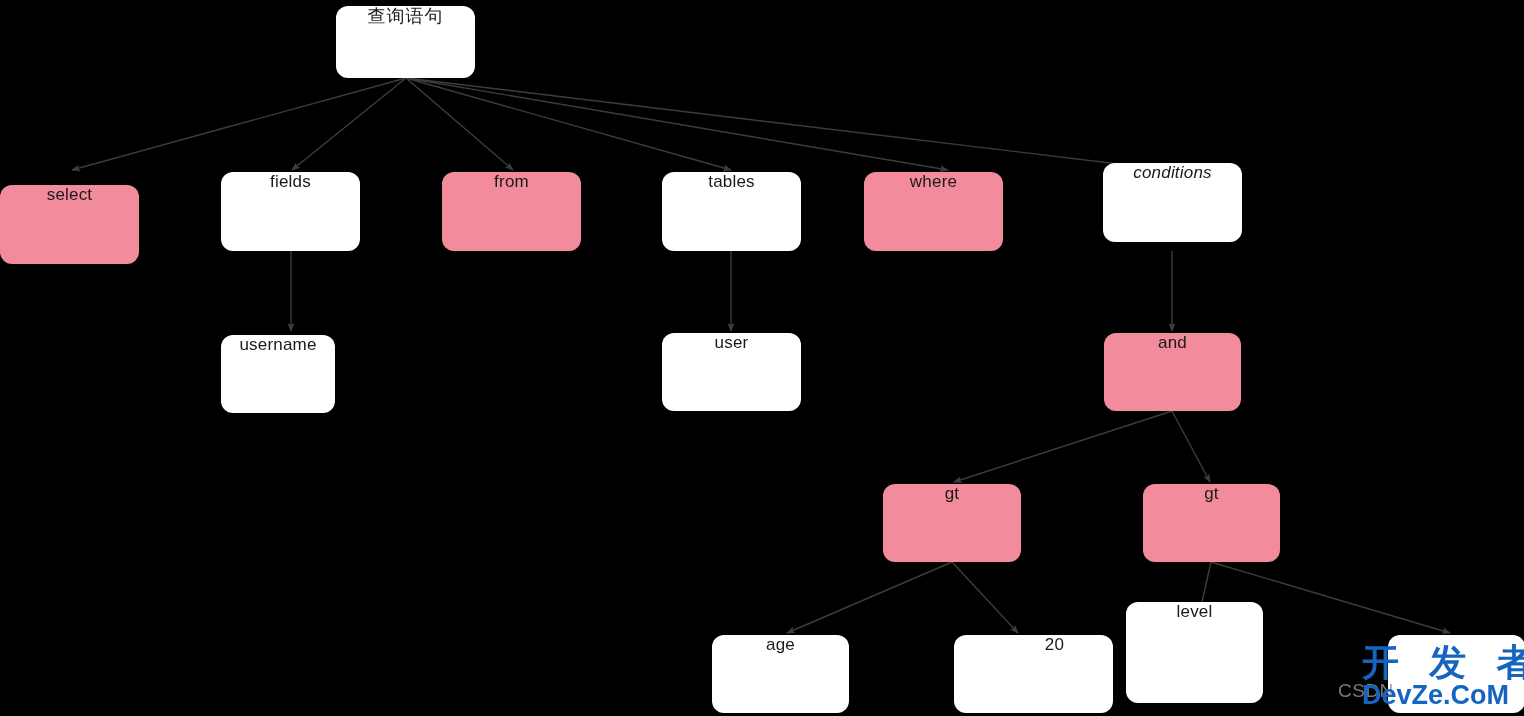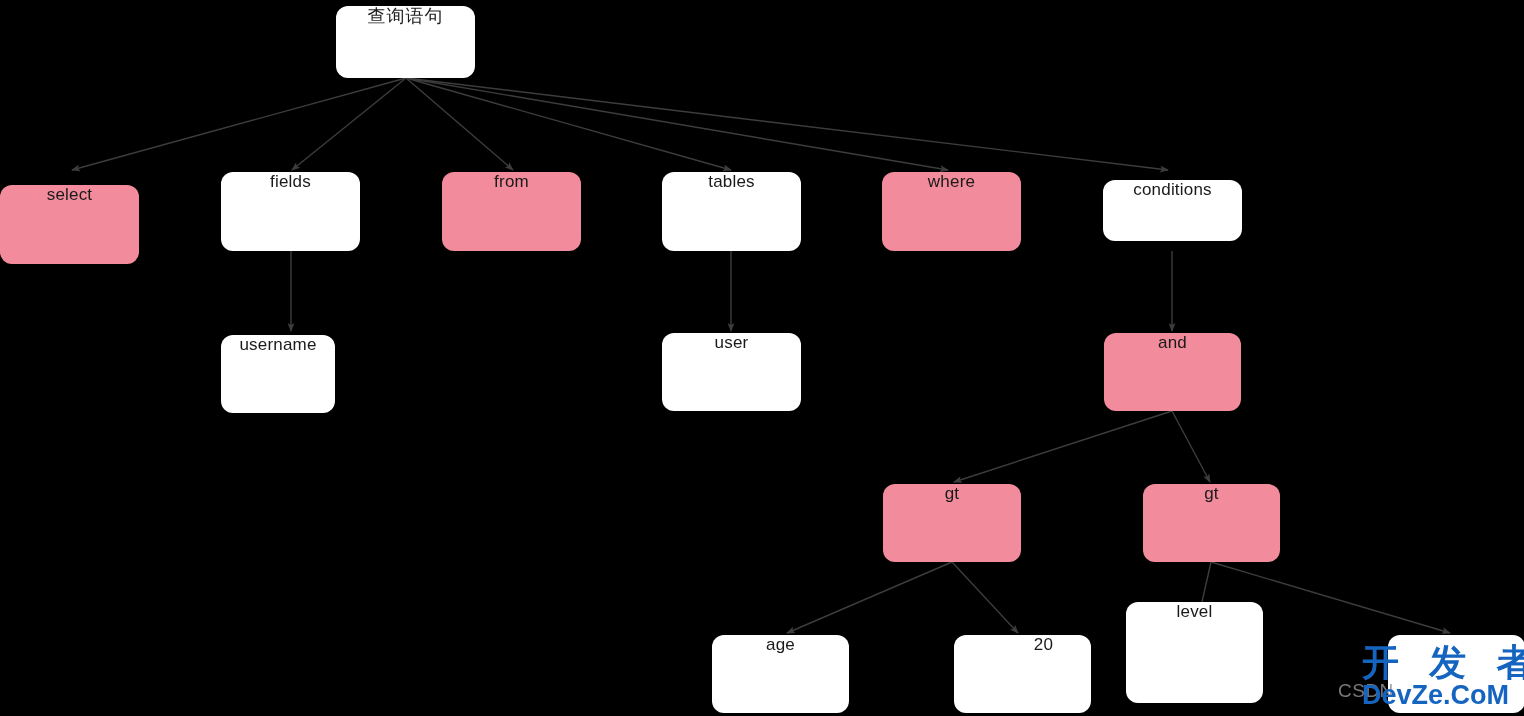--- a/index.html
+++ b/index.html
@@ -132,45 +132,45 @@
       </div>
       <div class="node fill-white" style="left: 221px; top: 172px; width: 139px; height: 79px;">
         <span class="node-label">fields</span>
       </div>
       <div class="node fill-pink" style="left: 442px; top: 172px; width: 139px; height: 79px;">
         <span class="node-label">from</span>
       </div>
       <div class="node fill-white" style="left: 662px; top: 172px; width: 139px; height: 79px;">
         <span class="node-label">tables</span>
       </div>
-      <div class="node fill-pink" style="left: 882px; top: 172px; width: 139px; height: 79px;">
+      <div class="node fill-pink" style="left: 864px; top: 172px; width: 139px; height: 79px;">
         <span class="node-label">where</span>
       </div>
-      <div class="node fill-white" style="left: 1103px; top: 180px; width: 139px; height: 61px;">
+      <div class="node fill-white" style="left: 1103px; top: 163px; width: 139px; height: 79px; font-style: italic;">
         <span class="node-label">conditions</span>
       </div>
       <div class="node fill-white" style="left: 221px; top: 335px; width: 114px; height: 78px;">
         <span class="node-label">username</span>
       </div>
       <div class="node fill-white" style="left: 662px; top: 333px; width: 139px; height: 78px;">
         <span class="node-label">user</span>
       </div>
       <div class="node fill-pink" style="left: 1104px; top: 333px; width: 137px; height: 78px;">
         <span class="node-label">and</span>
       </div>
       <div class="node fill-pink" style="left: 883px; top: 484px; width: 138px; height: 78px;">
         <span class="node-label">gt</span>
       </div>
       <div class="node fill-pink" style="left: 1143px; top: 484px; width: 137px; height: 78px;">
         <span class="node-label">gt</span>
       </div>
       <div class="node fill-white" style="left: 712px; top: 635px; width: 137px; height: 78px;">
         <span class="node-label">age</span>
       </div>
-      <div class="node fill-white" style="left: 954px; top: 635px; width: 137px; height: 78px; padding-left: 42px;">
+      <div class="node fill-white" style="left: 954px; top: 635px; width: 159px; height: 78px; padding-left: 42px;">
         <span class="node-label">20</span>
       </div>
       <div class="node fill-white" style="left: 1126px; top: 602px; width: 137px; height: 101px;">
         <span class="node-label">level</span>
       </div>
       <div class="node fill-white" style="left: 1388px; top: 635px; width: 137px; height: 78px;">
         <span class="node-label"></span>
       </div>
     </div>
 

